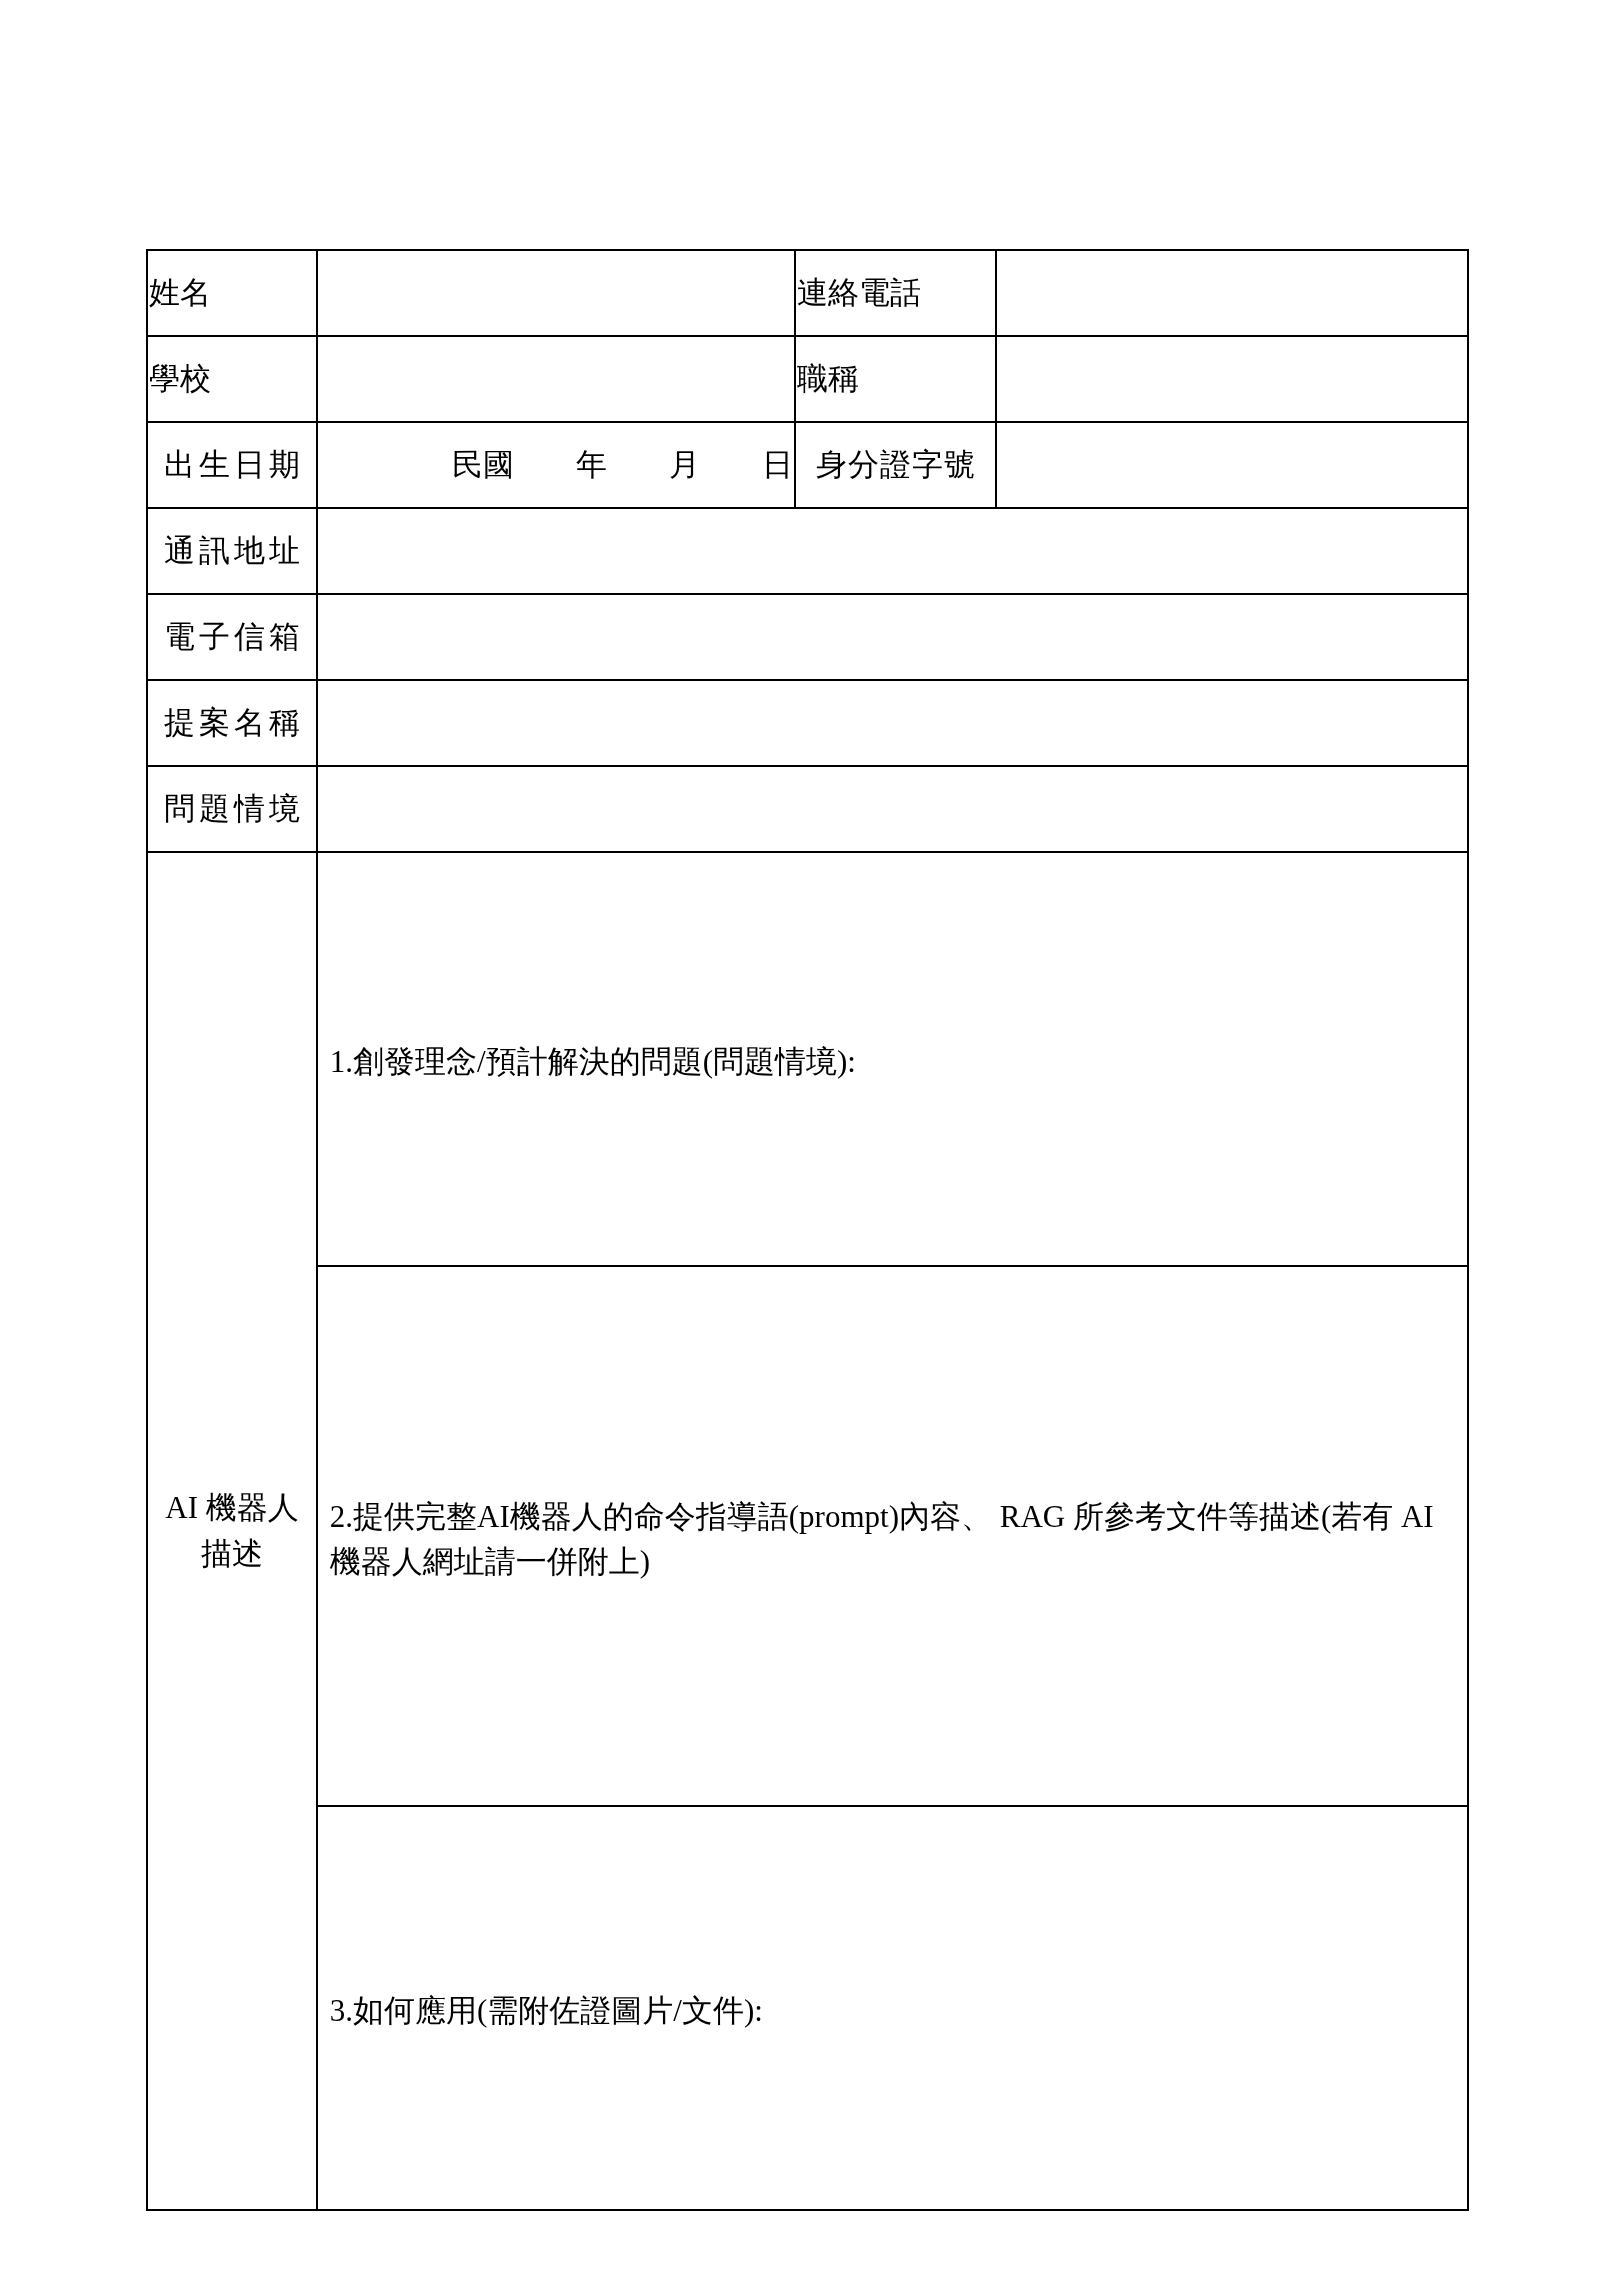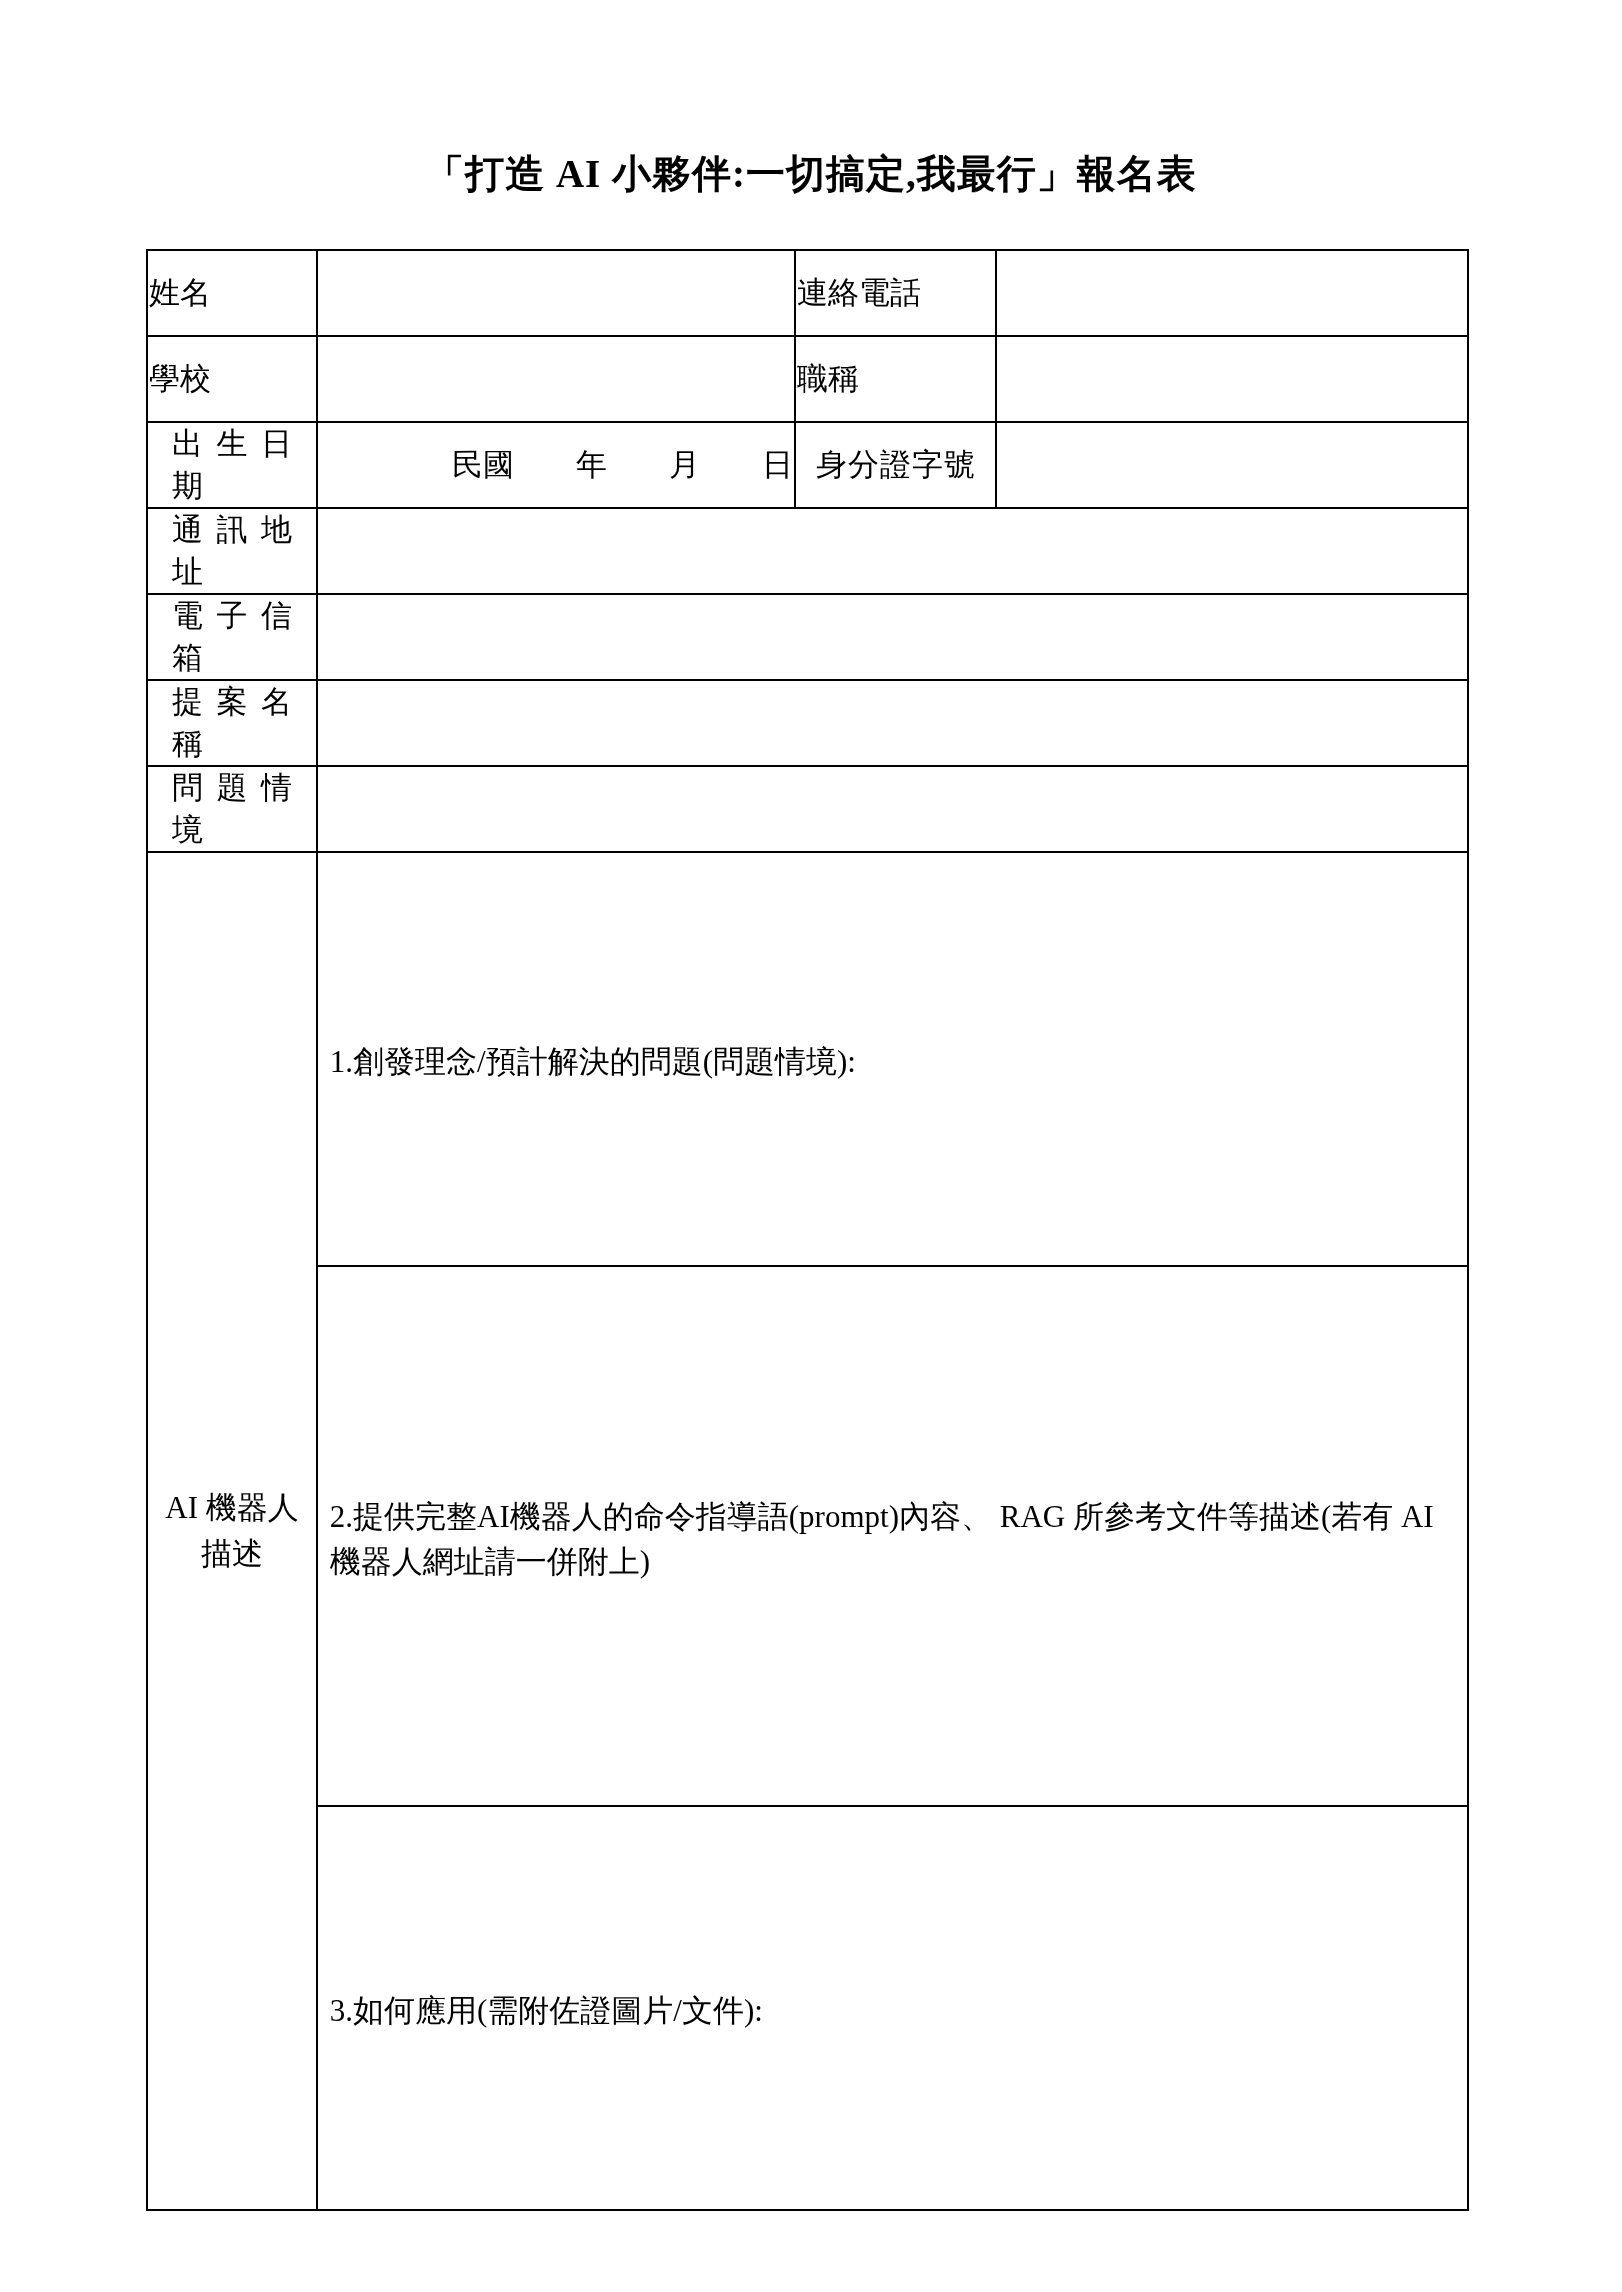--- a/index.html
+++ b/index.html
@@ -43,21 +43,21 @@
   tr.r-basic  { height: 86px; }
   tr.r-item1  { height: 414px; }
   tr.r-item2  { height: 540px; }
   tr.r-item3  { height: 404px; }
   td.label {
     text-align: left;
   }
   td.label.dist {
     text-align: justify;
     text-align-last: justify;
-    padding: 0 24px;
+    padding: 0 16px;
   }
   td.label.dist5 {
     text-align: justify;
     text-align-last: justify;
     padding: 0 20px;
   }
   td.inline-value {
     text-align: right;
     padding-left: 14px;
   }
@@ -71,21 +71,20 @@
     text-align: center;
     vertical-align: middle;
     line-height: 1.5;
   }
 </style>
 </head>
 <body>
 
 <div class="page">
 
-  <h1 class="doc-title">「打造 AI 小夥伴:一切搞定,我最行」報名表</h1>
 
   <table class="form">
     <colgroup>
       <col style="width:170px">
       <col style="width:478px">
       <col style="width:201px">
       <col style="width:472px">
     </colgroup>
 
     <tbody>

